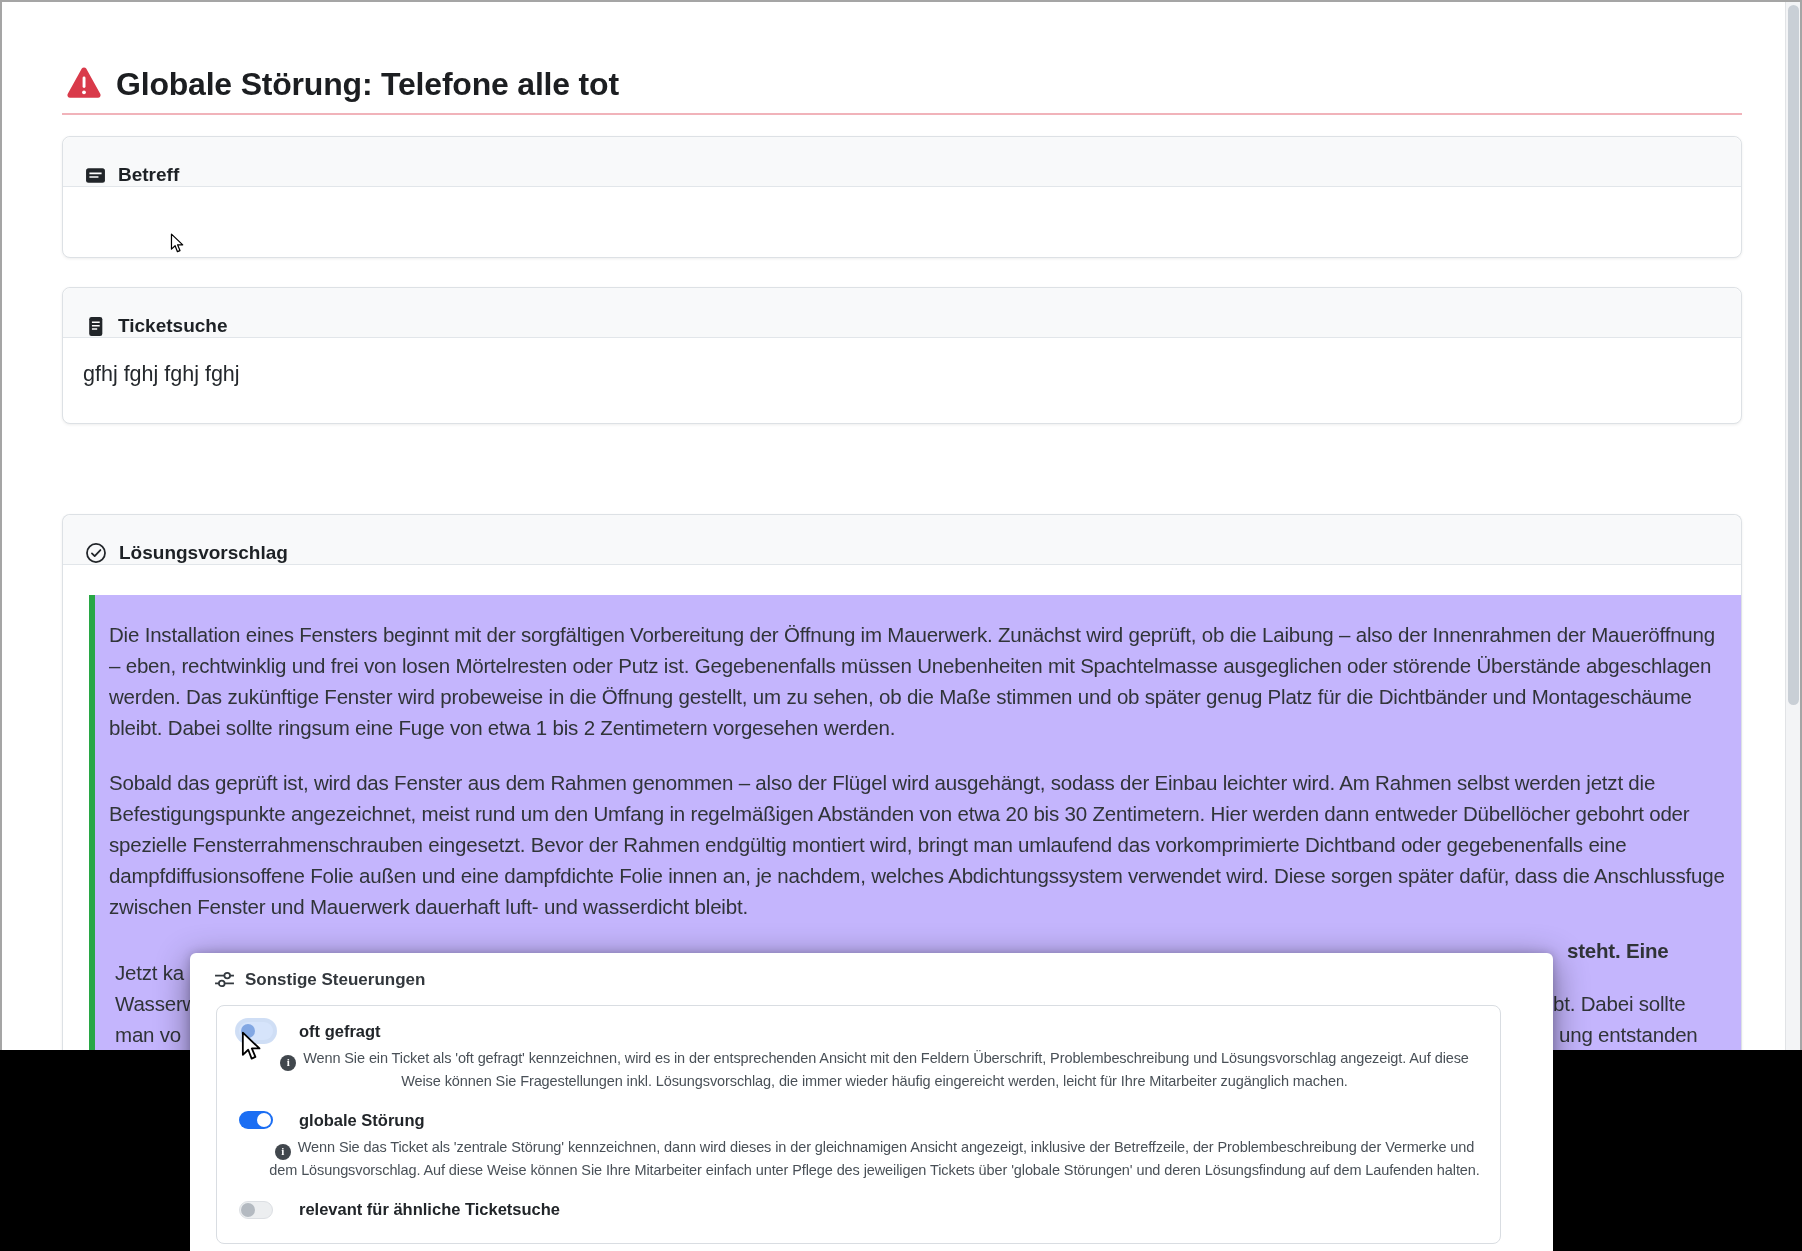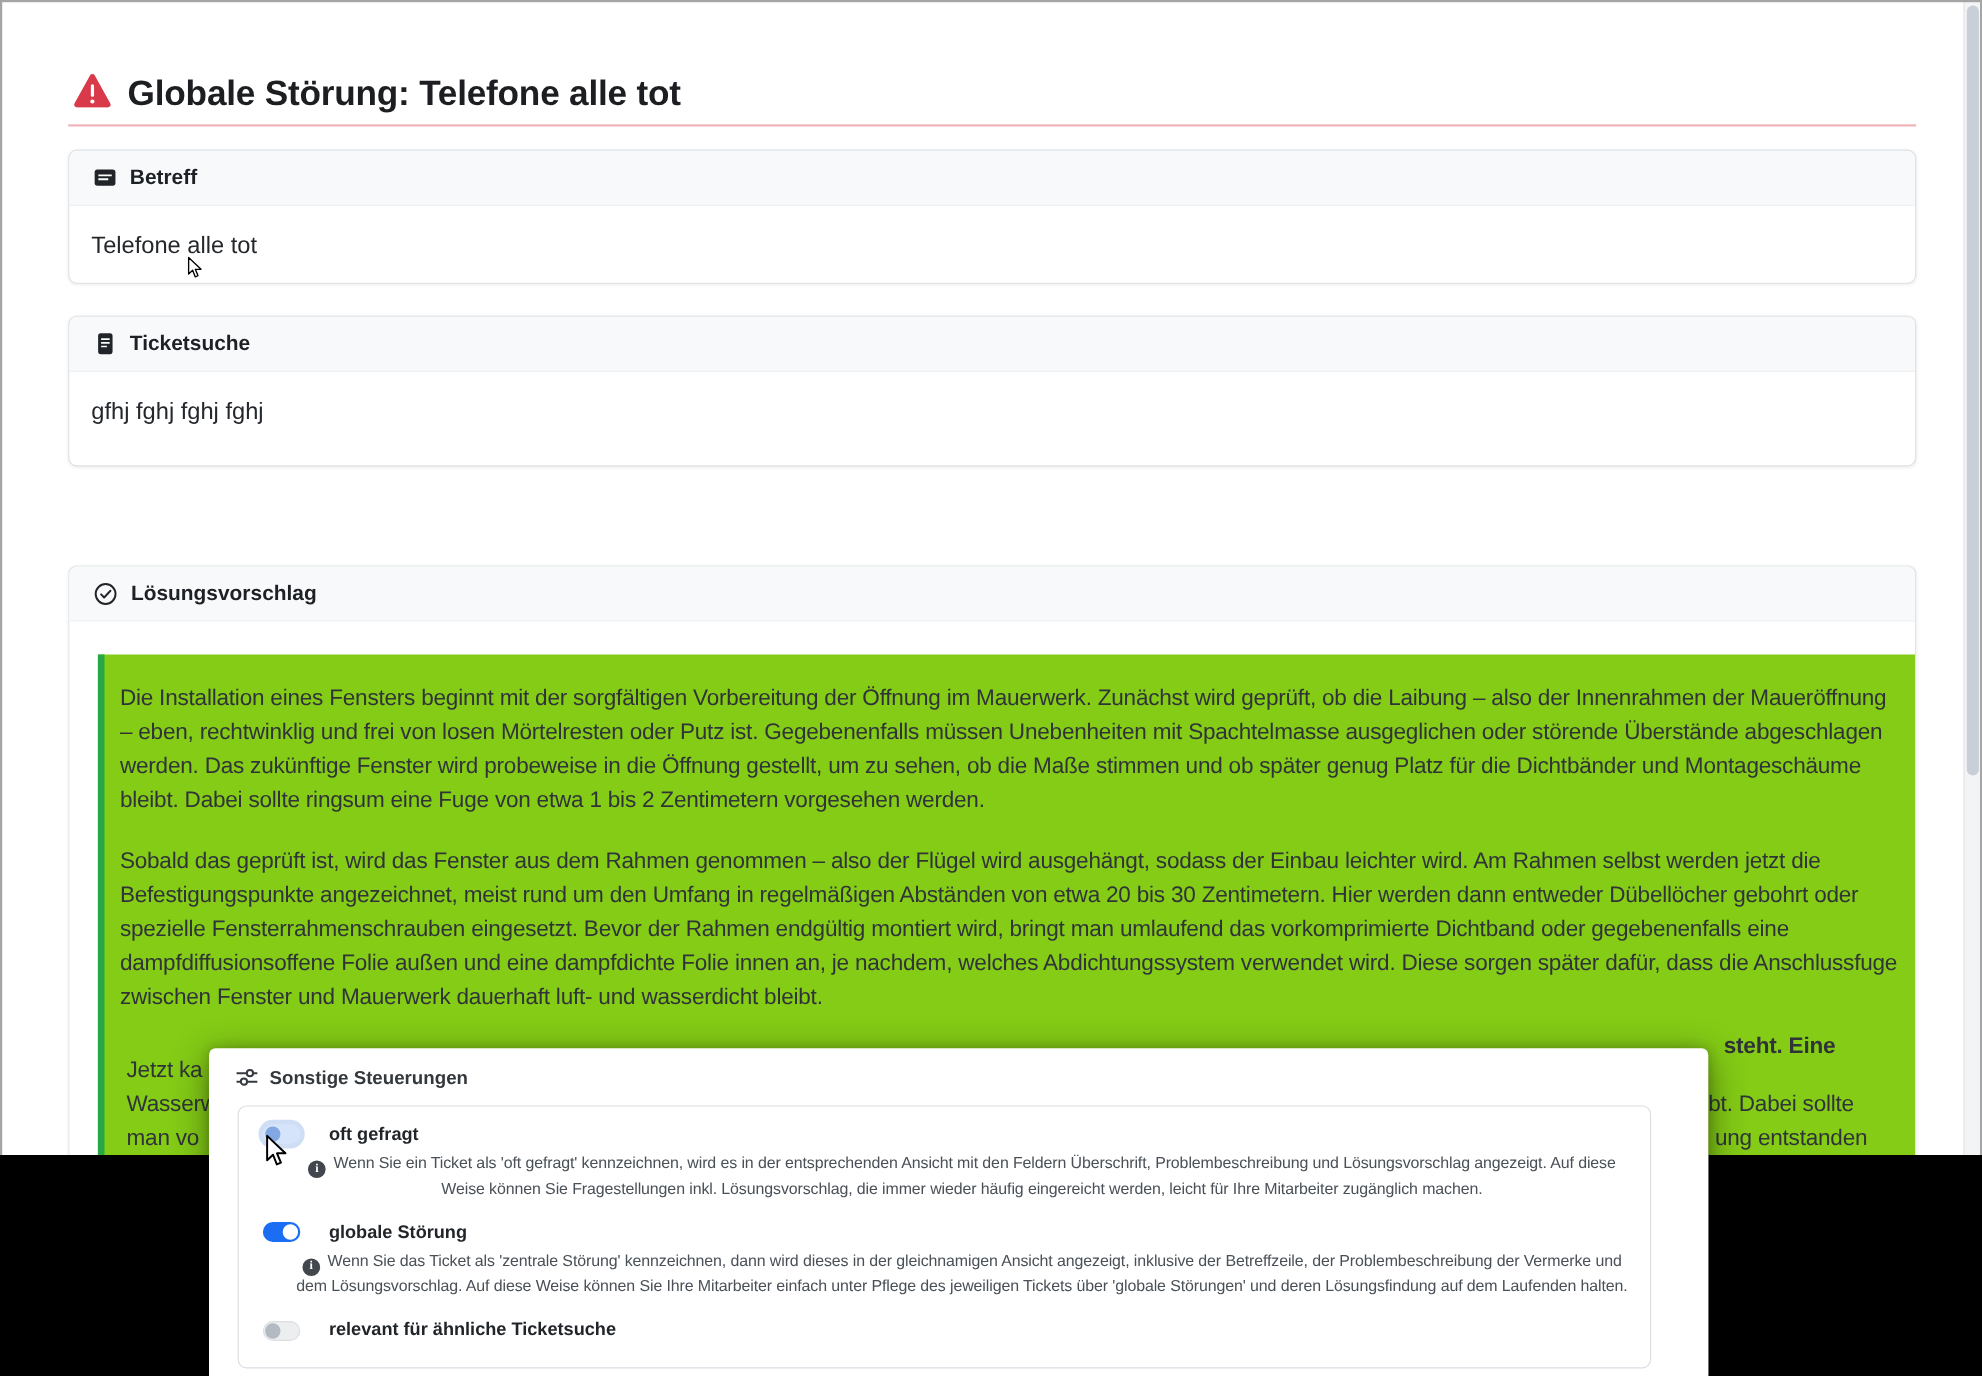--- a/index.html
+++ b/index.html
@@ -12,32 +12,32 @@
 
   
   .page-title-row{position:absolute;left:66px;top:66px;display:flex;align-items:flex-start;gap:14px;z-index:1;}
   .page-title{font-size:32px;font-weight:700;color:#1c1e21;letter-spacing:-0.2px;}
   .title-divider{position:absolute;left:62px;top:113px;width:1680px;height:2px;background:#f1b3ba;z-index:1;}
 
   
   .card{position:absolute;left:62px;width:1680px;background:#fff;border:1px solid #dde1e5;
         border-radius:8px;box-shadow:0 1px 3px rgba(0,0,0,.07);z-index:1;overflow:hidden;}
   .card-header{height:50px;background:#f8f9fa;border-bottom:1px solid #e2e6ea;
-               display:flex;align-items:center;gap:12px;padding-left:22px;
+               display:flex;align-items:flex-end;gap:12px;padding-left:22px;
                font-size:19px;font-weight:700;color:#1d2125;border-radius:8px 8px 0 0;}
   .card-body{padding:24px 20px;font-size:21.5px;color:#24282c;}
 
   .card-betreff{top:136px;height:122px;}
   .card-beschreibung{top:287px;height:137px;}
   .card-solution{top:514px;height:537px;border-bottom:none;border-radius:8px 8px 0 0;}
 
   
   .solution-quote{
     position:absolute;left:26px;top:80px;width:1652px;height:457px;
-    background:#84cc16;border-left:6px solid #28a745;
+    background:#c4b5fd;border-left:6px solid #28a745;
     padding:24px 16px 0 14px;overflow:hidden;
   }
   .solution-quote p{
     margin:0 0 0 0;font-size:20.5px;line-height:31px;color:#303438;letter-spacing:-0.2px;
   }
   .solution-quote p + p{margin-top:24px;}
   .partial-line{position:absolute;font-size:20.5px;line-height:31px;color:#303438;letter-spacing:-0.2px;white-space:nowrap;}
 
   
   .scrollbar-track{position:absolute;left:1785px;top:2px;width:15px;height:1048px;
@@ -109,21 +109,20 @@
     <div class="card-header">
       <span>
         <svg width="21" height="21" viewBox="0 0 20 20">
           <rect x="1" y="3" width="18" height="14" rx="2.4" fill="#212529"></rect>
           <line x1="4.2" y1="8" x2="15.8" y2="8" stroke="#fff" stroke-width="1.6"></line>
           <line x1="4.2" y1="11.4" x2="12.8" y2="11.4" stroke="#fff" stroke-width="1.6"></line>
         </svg>
       </span>
       <span>Betreff</span>
     </div>
-    <div class="card-body">Telefone alle tot</div>
   </div>
 
   <div class="card card-beschreibung">
     <div class="card-header">
       <span>
         <svg width="21" height="21" viewBox="0 0 20 20">
           <rect x="4" y="1" width="12.5" height="18" rx="2.2" fill="#212529"></rect>
           <line x1="6.6" y1="6" x2="14" y2="6" stroke="#fff" stroke-width="1.4"></line>
           <line x1="6.6" y1="9.2" x2="14" y2="9.2" stroke="#fff" stroke-width="1.4"></line>
           <line x1="6.6" y1="12.4" x2="11.6" y2="12.4" stroke="#fff" stroke-width="1.4"></line>

